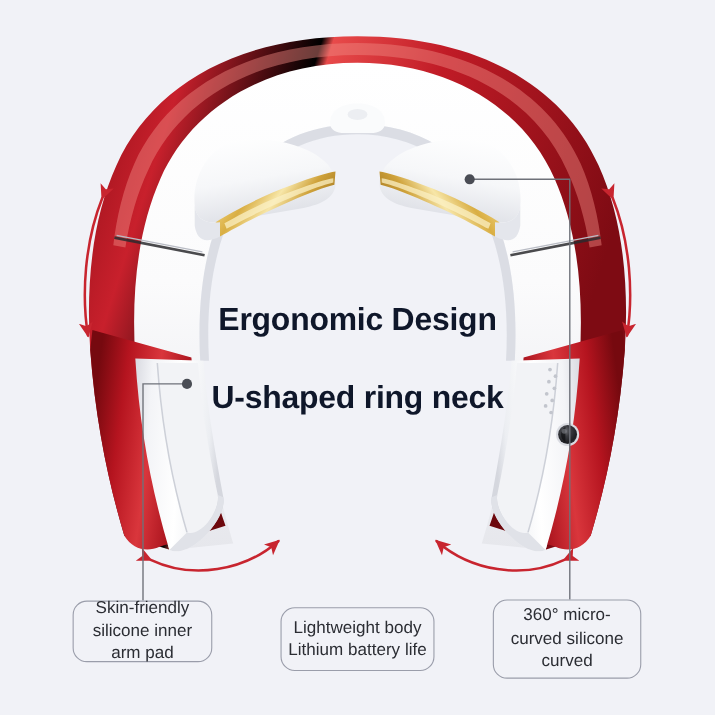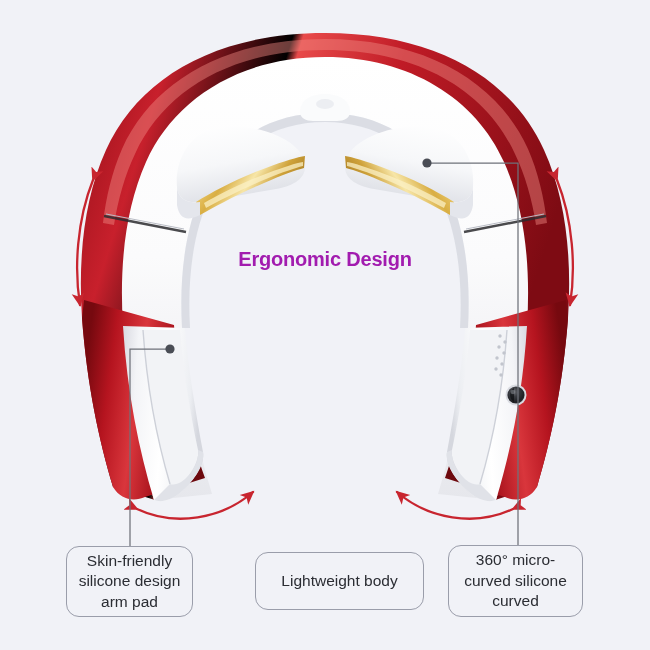--- a/index.html
+++ b/index.html
@@ -32,26 +32,27 @@
   .headline {
     position: absolute;
     left: 0;
     top: 240px;
     width: 650px;
     text-align: center;
     pointer-events: none;
   }
   .headline .line {
     display: block;
-    color: #a21caf;
+    color: #0f172a;
     font-weight: bold;
-    font-size: 20px;
+    font-size: 29px;
     line-height: 39px;
     letter-spacing: -0.2px;
     white-space: nowrap;
+    margin-top: 32px;
   }
 
   
   .caption-box {
     position: absolute;
     box-sizing: border-box;
     border: 1.2px solid #9a9daa;
     border-radius: 13px;
     background: #f1f2f7;
     color: #2b2d33;
@@ -59,22 +60,22 @@
     line-height: 20.5px;
     display: flex;
     flex-direction: column;
     align-items: center;
     justify-content: center;
     text-align: center;
     padding: 4px 6px;
   }
   .caption-box span { display: block; white-space: nowrap; }
 
-  #caption-left   { left: 66px;  top: 546px; width: 127px; height: 71px; }
-  #caption-middle { left: 255px; top: 552px; width: 169px; height: 58px; }
+  #caption-left   { left: 66px;  top: 546px; width: 127px; height: 56px; }
+  #caption-middle { left: 255px; top: 552px; width: 140px; height: 58px; }
   #caption-right  { left: 448px; top: 545px; width: 135px; height: 72px; }
 </style>
 </head>
 <body>
 
 <div id="stage">
 
   <svg id="art" viewBox="0 0 650 650">
     <defs>
 
@@ -320,30 +321,32 @@
       <path d="M430,163 L 518,163 L 518,545"></path>
     </g>
     <g fill="#4a4d55">
       <circle cx="170" cy="349" r="4.6"></circle>
       <circle cx="427" cy="163" r="4.6"></circle>
     </g>
   </svg>
 
   <div class="headline">
     <span class="line">Ergonomic Design</span>
+    <span class="line">U-shaped ring neck</span>
   </div>
 
   <div class="caption-box" id="caption-left">
     <span>Skin-friendly</span>
-    <span>silicone design</span>
+    <span>silicone inner</span>
     <span>arm pad</span>
   </div>
 
   <div class="caption-box" id="caption-middle">
     <span>Lightweight body</span>
+    <span>Lithium battery life</span>
   </div>
 
   <div class="caption-box" id="caption-right">
     <span>360° micro-</span>
     <span>curved silicone</span>
     <span>curved</span>
   </div>
 
 </div>
 

